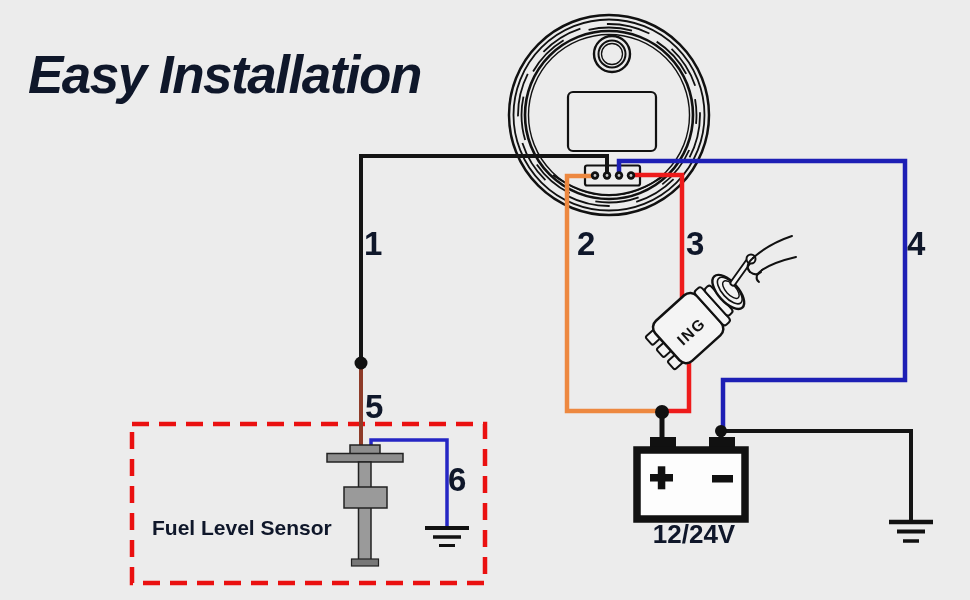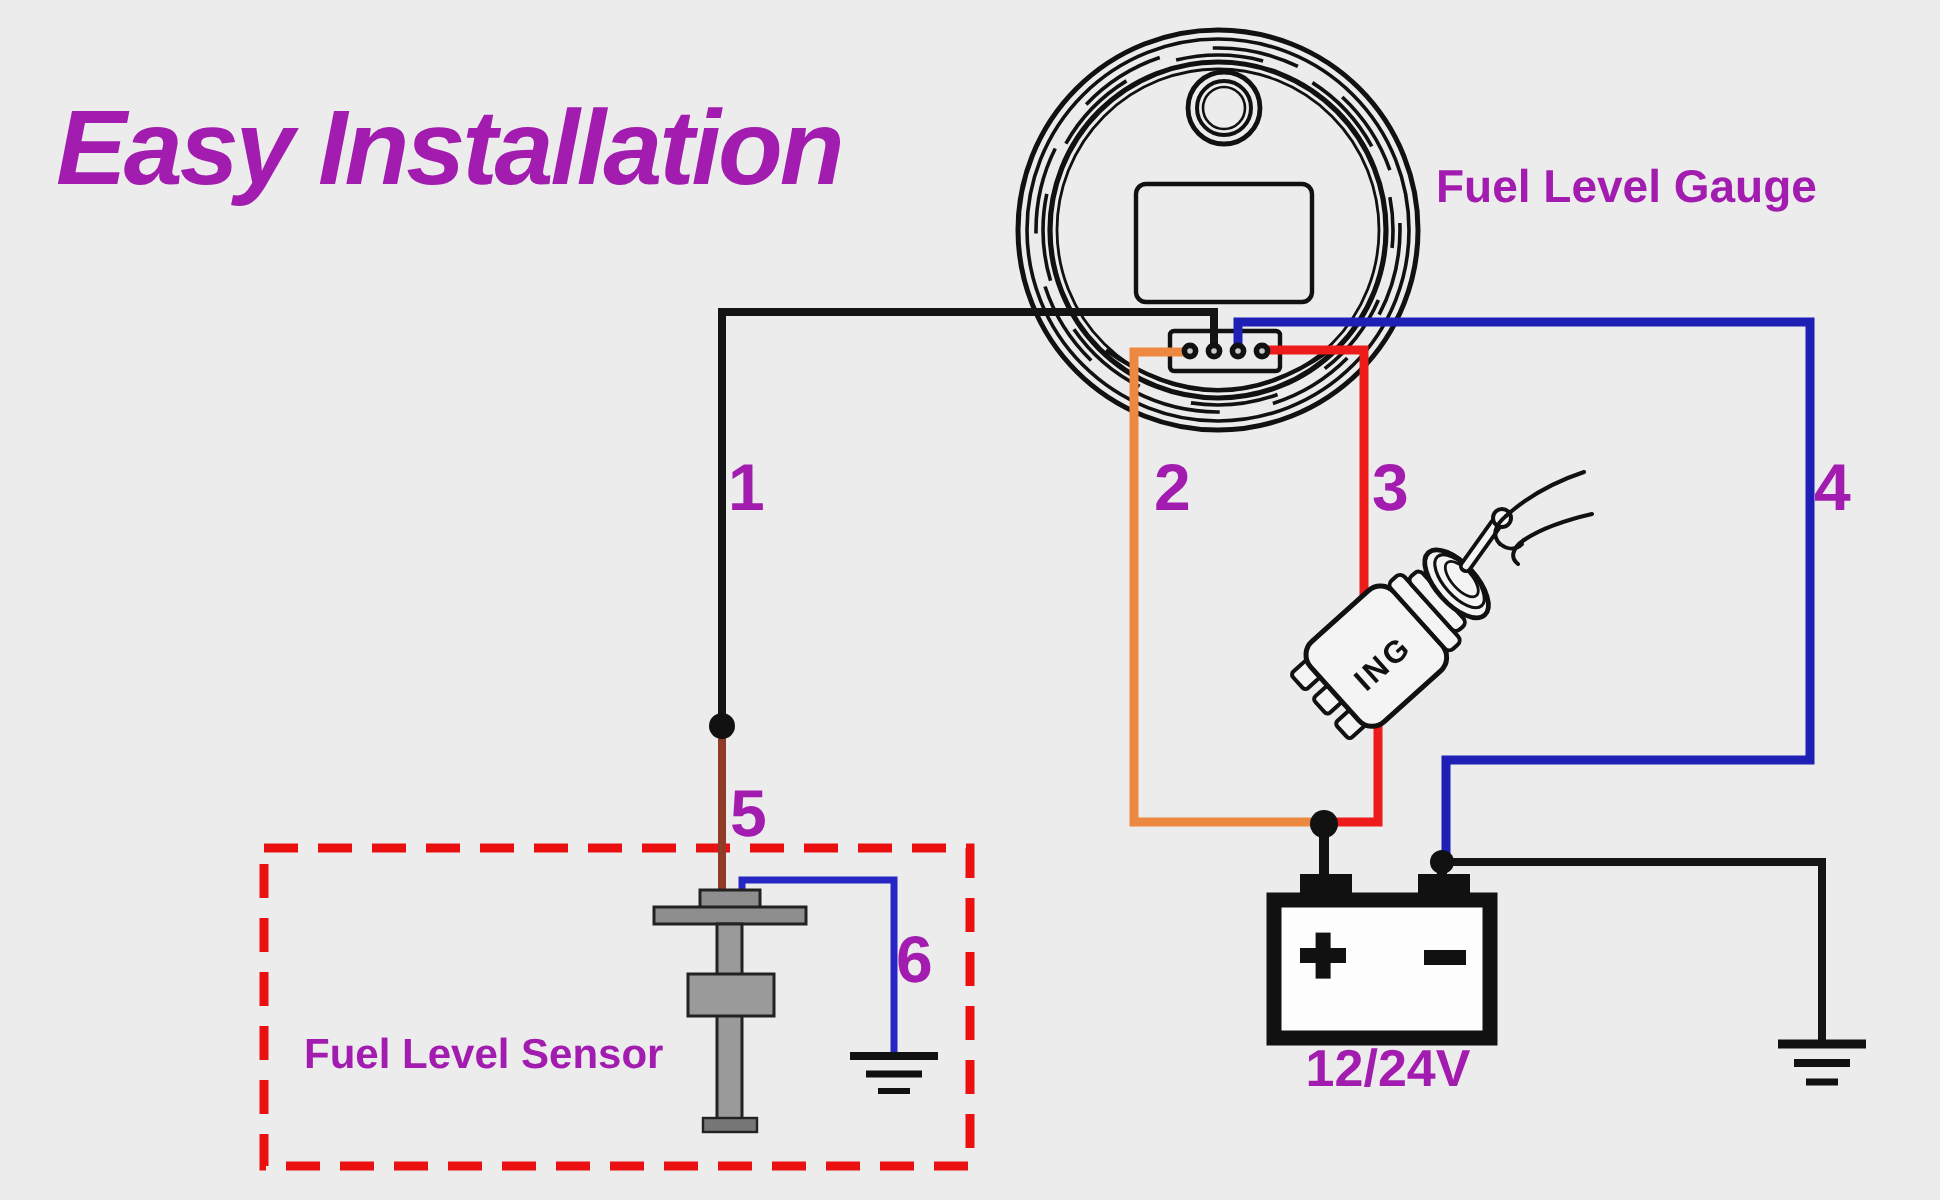--- a/index.html
+++ b/index.html
@@ -1,20 +1,20 @@
 <!DOCTYPE html>
 <html><head>
 <meta charset="utf-8">
 <style>
   html,body{margin:0;padding:0;}
   body{width:970px;height:600px;overflow:hidden;background:#ECECEC;
        font-family:"Liberation Sans", sans-serif;}
   .stage{position:relative;width:970px;height:600px;background:#ECECEC;}
   .stage > svg{position:absolute;left:0;top:0;}
-  .txt{position:absolute;color:#a21caf;white-space:nowrap;}
+  .txt{position:absolute;color:#0f172a;white-space:nowrap;}
   .title{left:28px;top:44px;font-size:53px;font-weight:bold;font-style:italic;
          letter-spacing:-1.5px;}
   .gauge-label{left:718px;top:80px;font-size:23px;font-weight:bold;}
   .sensor-label{left:152px;top:482px;font-size:21px;font-weight:bold;margin-top:34px;}
   .battery-label{left:644px;top:519px;width:100px;text-align:center;
                  font-size:26px;font-weight:bold;}
   .wire-num{font-size:33px;font-weight:bold;}
   .n1{left:364px;top:225px;}
   .n2{left:577px;top:225px;}
   .n3{left:686px;top:225px;}
@@ -125,21 +125,20 @@
       <path d="M 792,236 C 777,241 763,249 753,258"></path>
       <path d="M 796,257 C 783,260 771,264 762,270"></path>
       <path d="M 753,258 c -6,5 -7,10 -3,14"></path>
       <path d="M 762,270 c -6,4 -7,9 -3,12"></path>
       <path d="M 750,272 c 4,3 8,3 11,0"></path>
     </g>
   </g>
 </svg>
 
 <div class="txt title">Easy Installation</div>
-<div class="txt gauge-label">Fuel Level Gauge</div>
 <div class="txt sensor-label">Fuel Level Sensor</div>
 <div class="txt battery-label">12/24V</div>
 <div class="txt wire-num n1">1</div>
 <div class="txt wire-num n2">2</div>
 <div class="txt wire-num n3">3</div>
 <div class="txt wire-num n4">4</div>
 <div class="txt wire-num n5">5</div>
 <div class="txt wire-num n6">6</div>
 
 </div>

